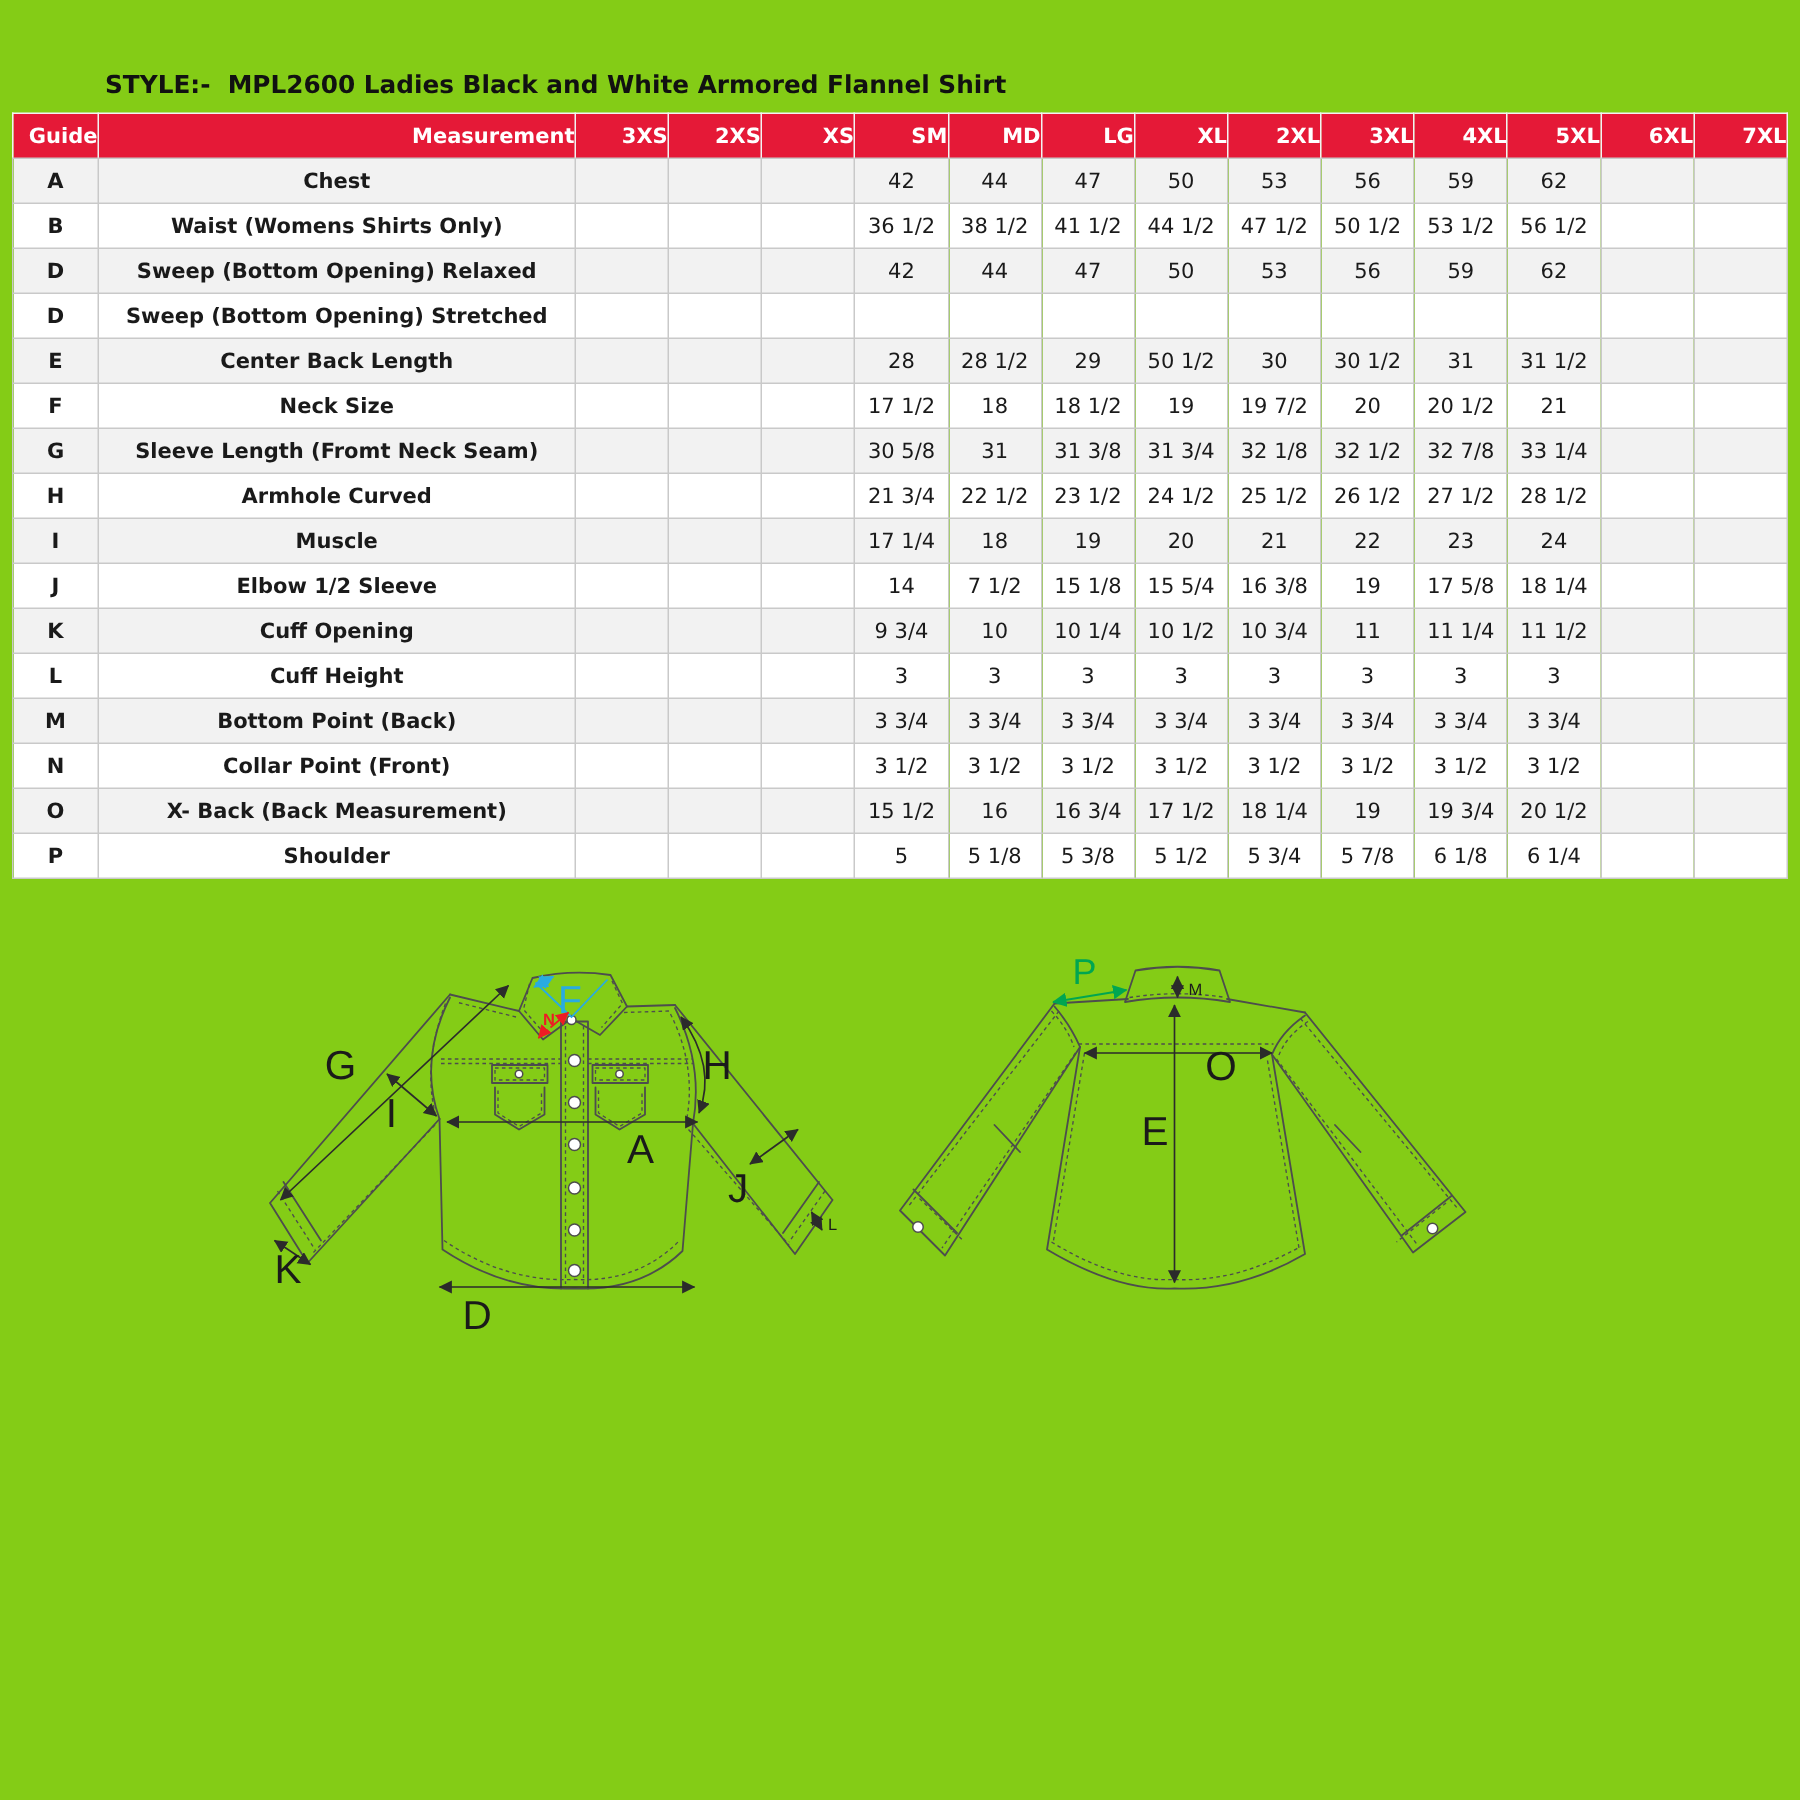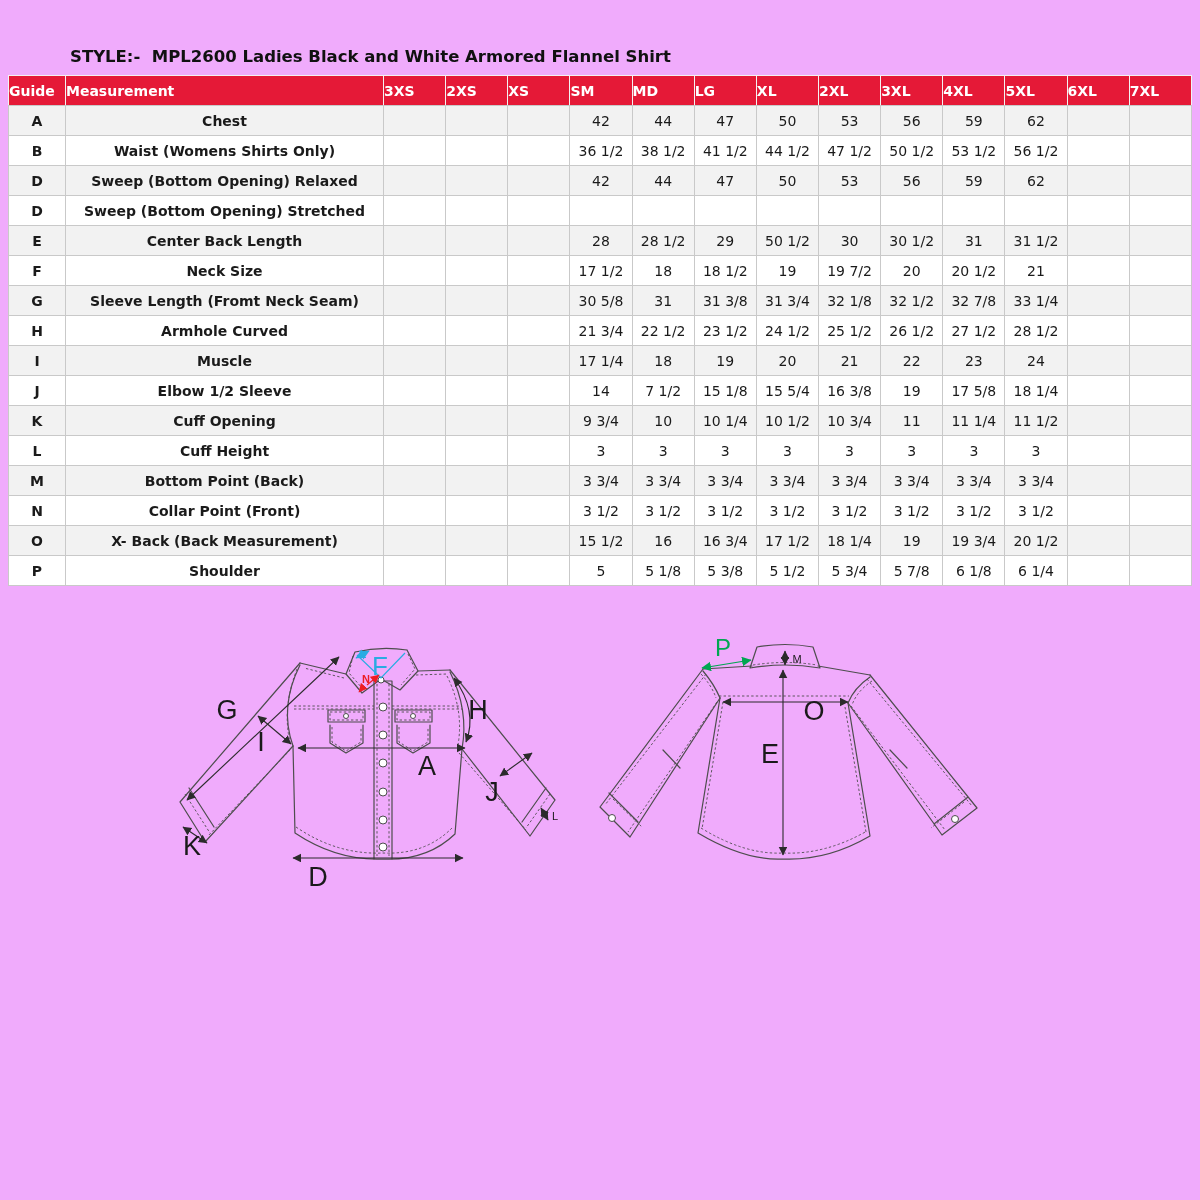--- a/index.html
+++ b/index.html
@@ -1,25 +1,25 @@
 <!DOCTYPE html>
 <html style="--header-bg: #e51937; --header-text: #ffffff; --row-alt: #f2f2f2; --grid: #c9c9c9; --sketch-line: #4d4d4d; --accent-cyan: #29abe2; --accent-red: #ed1c24; --accent-green: #00a651;"><head>
 <meta charset="utf-8">
 <style>
   :root{
     --header-bg:#e51937; --header-text:#ffffff; --row-alt:#f2f2f2; --grid:#c9c9c9;
     --sketch-line:#4d4d4d; --accent-cyan:#29abe2; --accent-red:#ed1c24; --accent-green:#00a651;
   }
   html,body{margin:0;padding:0;background:#fff;}
-  .page{position:relative;width:1200px;height:1200px;background:#f0abfc;overflow:hidden;
+  .page{position:relative;width:1200px;height:1200px;background:#84cc16;overflow:hidden;
         font-family:"DejaVu Sans","Liberation Sans",sans-serif;}
   .title{position:absolute;left:70px;top:47px;font-size:16.5px;font-weight:bold;color:#111;white-space:pre;}
   table.size{position:absolute;left:8px;top:75px;width:1184px;border-collapse:collapse;table-layout:fixed;}
   table.size th{background:var(--header-bg);color:var(--header-text);font-size:14px;font-weight:bold;
-        height:29px;border:1px solid #f3f3f3;border-bottom-color:var(--grid);padding:0;text-align:left;}
+        height:29px;border:1px solid #f3f3f3;border-bottom-color:var(--grid);padding:0;text-align:right;}
   table.size td{border:1px solid var(--grid);height:29px;padding:0 2px;text-align:center;
         font-size:14px;color:#1a1a1a;background:#fff;overflow:hidden;white-space:nowrap;}
   table.size tr.alt td{background:var(--row-alt);}
   table.size td.b{font-weight:bold;}
   .sketch{position:absolute;}
   .sk{stroke:var(--sketch-line);fill:none;stroke-width:1.2;stroke-linejoin:round;stroke-linecap:round;}
   .skd{stroke:var(--sketch-line);fill:none;stroke-width:0.9;stroke-dasharray:2.4 2.2;stroke-linejoin:round;}
   .skb{stroke:var(--sketch-line);fill:#fff;stroke-width:1;}
   .ml{stroke:#2b2b2b;fill:none;stroke-width:1.1;}
   .mlc{stroke:var(--accent-cyan);fill:none;stroke-width:1.2;}

